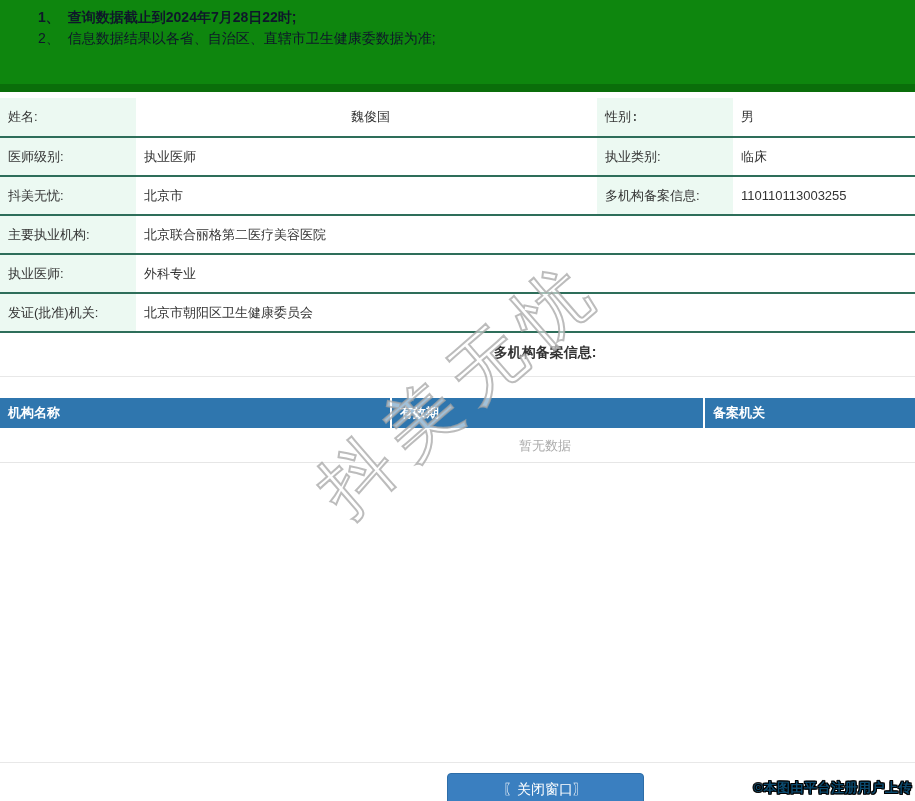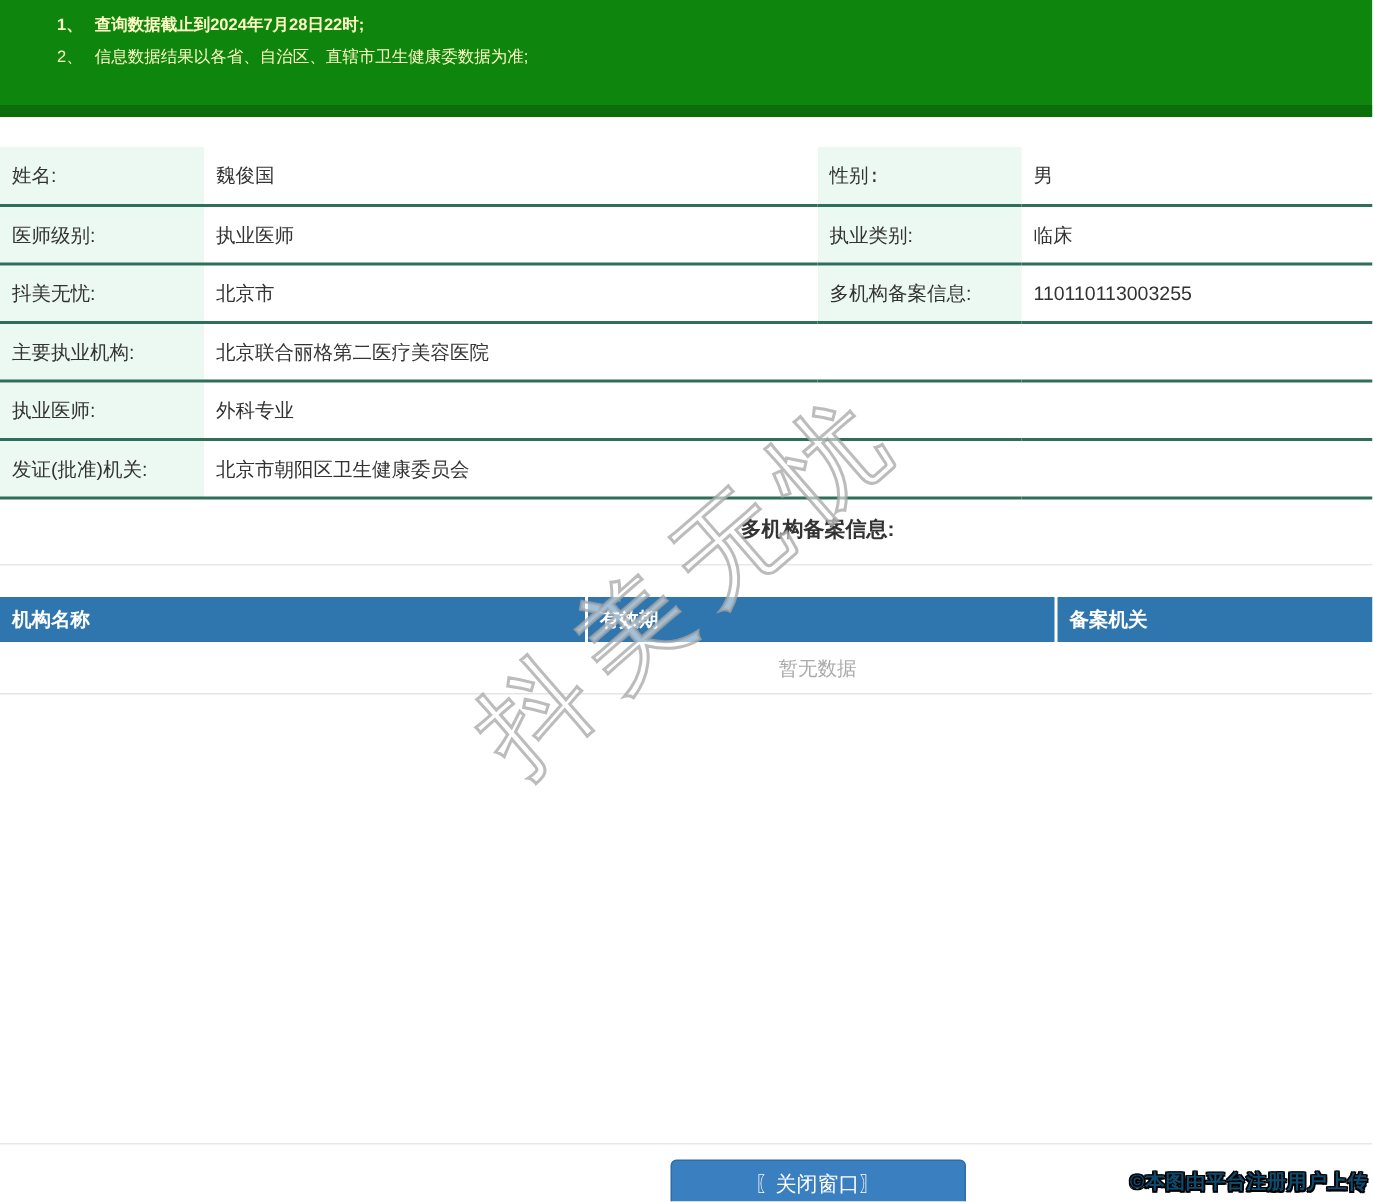--- a/index.html
+++ b/index.html
@@ -1,33 +1,33 @@
 <!DOCTYPE html>
 <html><head>
 <meta charset="utf-8">
 <style>
   * { margin:0; padding:0; box-sizing:border-box; }
   html,body { width:915px; height:801px; overflow:hidden; background:#fff;
               font-family:"Liberation Sans","DejaVu Sans",sans-serif; }
   .page { position:relative; width:915px; height:801px; overflow:hidden; background:#fff; }
 
   
-  .banner { position:absolute; top:0; left:0; width:915px; height:78px;
+  .banner { position:absolute; top:0; left:0; width:915px; height:92px;
             background:#0e860e; border-bottom:8px solid #0a6e0a; padding:7px 0 0 38px;
-            color:#fef9c3; font-size:11px; line-height:21px; }
+            color:#0f172a; font-size:14px; line-height:21px; }
   .banner .num { display:inline-block; margin-right:8px; }
   .banner .b { font-weight:bold; }
 
   
   .main-table { position:absolute; top:98px; left:0; width:1090px;
                 border-collapse:collapse; table-layout:fixed; font-size:13px; color:#333; }
   .main-table td { height:39px; border-bottom:2px solid #2e6e5a; padding-left:8px;
                    vertical-align:middle; overflow:hidden; white-space:nowrap; }
   .main-table td.lbl { background:#ecf9f2; }
-  .col-l1 { width:136px;margin-left:36px; } .col-v1 { width:409px; }
+  .col-l1 { width:136px;margin-left:36px; } .col-v1 { width:461px;text-align:center; }
   .col-l2 { width:136px;font-family:Liberation Mono, monospace; } .col-v2 { width:409px; }
 
   
   .section-title { position:absolute; top:333px; left:0; width:1090px; height:44px;
                    border-bottom:1px solid #e8e8e8; text-align:center; padding-top:11px;
                    font-size:14px; font-weight:bold; color:#333; }
 
   
   .filing { position:absolute; top:398px; left:0; width:1090px; }
   .filing-header { display:flex; height:30px; background:#2f76ae; color:#fff;

